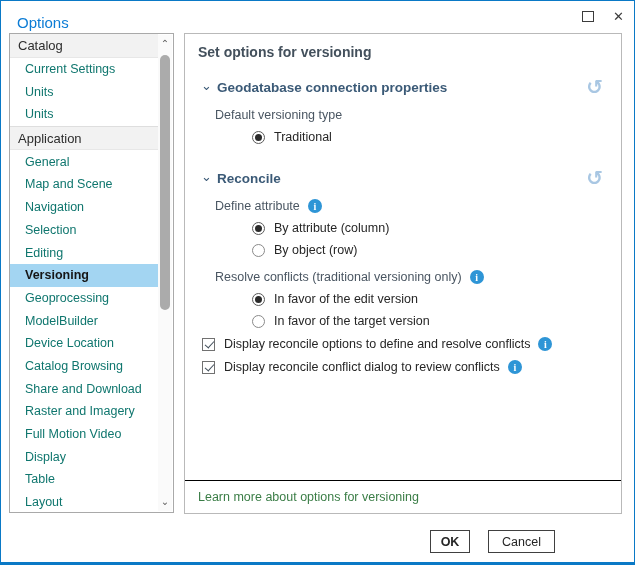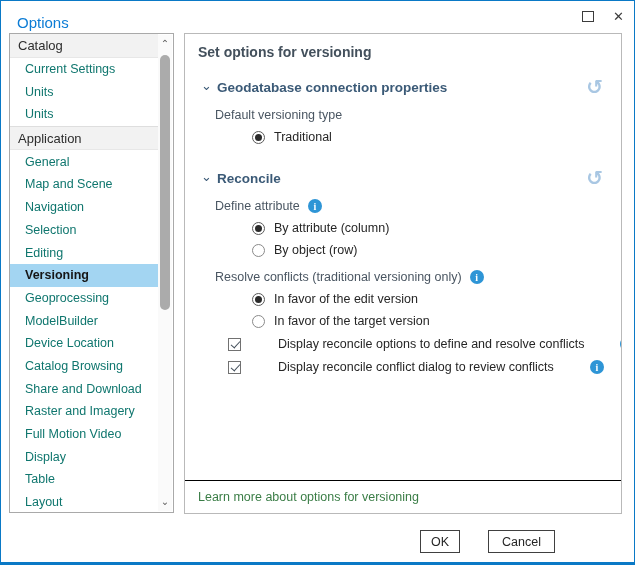--- a/index.html
+++ b/index.html
@@ -30,34 +30,34 @@
   
   .panel{position:absolute;left:183px;top:32px;width:438px;height:481px;border:1px solid #b9b9b9;background:#fff;box-sizing:border-box;display:flex;flex-direction:column;}
   .panel-scroll{flex:1;padding:10px 12px 0 13px;overflow:hidden;}
   .page-title{font-size:14px;font-weight:bold;color:#43505c;margin:0;}
   .sec-head{display:flex;align-items:center;margin-top:19px;color:#3b5a77;}
   .sec-head .chev{font-size:13px;margin:-3px 5px 0 3px;}
   .sec-title{font-size:13.5px;font-weight:bold;color:#3b5a77;}
   .reset{margin-left:auto;margin-right:6px;color:#a9c7e3;font-size:20px;line-height:16px;font-weight:bold;}
   .field-label{display:flex;align-items:center;font-size:12.5px;color:#4a5662;margin:13px 0 0 17px;}
   .opt-row{display:flex;align-items:center;margin:8px 0 0 54px;font-size:12.5px;color:#262626;}
-  .chk-row{display:flex;align-items:center;margin:9px 0 0 30px;font-size:12.5px;color:#262626;gap:28px;}
+  .chk-row{display:flex;align-items:center;margin:9px 0 0 4px;font-size:12.5px;color:#262626;}
   .radio{width:13px;height:13px;border:1px solid #8a8a8a;border-radius:50%;background:#fff;box-sizing:border-box;flex:0 0 auto;}
   .radio.checked{border-color:#5a5a5a;position:relative;}
   .radio.checked::after{content:"";position:absolute;left:2px;top:2px;width:7px;height:7px;border-radius:50%;background:#2b2b2b;}
   .checkbox{width:13px;height:13px;border:1px solid #717171;background:#fff;box-sizing:border-box;position:relative;flex:0 0 auto;}
   .checkbox.checked::after{content:"";position:absolute;left:3.5px;top:0.5px;width:4px;height:8px;border-right:1.6px solid #44505c;border-bottom:1.6px solid #44505c;transform:rotate(42deg);}
   .olabel{margin-left:9px;white-space:nowrap;}
   .info{width:14px;height:14px;border-radius:50%;background:#2e95d6;color:#fff;font-size:10px;font-weight:bold;display:inline-flex;align-items:center;justify-content:center;margin-left:8px;flex:0 0 auto;font-family:"Liberation Serif","DejaVu Serif",serif;}
   .panel-footer{height:32px;border-top:1px solid #000000;display:flex;align-items:center;padding:0 13px;flex:0 0 auto;}
   .learn-link{font-size:12.5px;color:#3a7d46;text-decoration:none;}
 
   
   .btn{position:absolute;top:529px;height:23px;border:1px solid #404040;background:#fff;box-sizing:border-box;display:flex;align-items:center;justify-content:center;font-size:12.5px;color:#262626;}
-  .btn-ok{left:419px;width:40px;}
+  .btn-ok{left:429px;width:40px;font-weight:bold;}
   .btn-cancel{left:487px;width:67px;}
 </style>
 </head>
 <body>
 
 <div class="window">
 
   <div class="titlebar">
     <span class="title">Options</span>
     <div class="winbtns">

